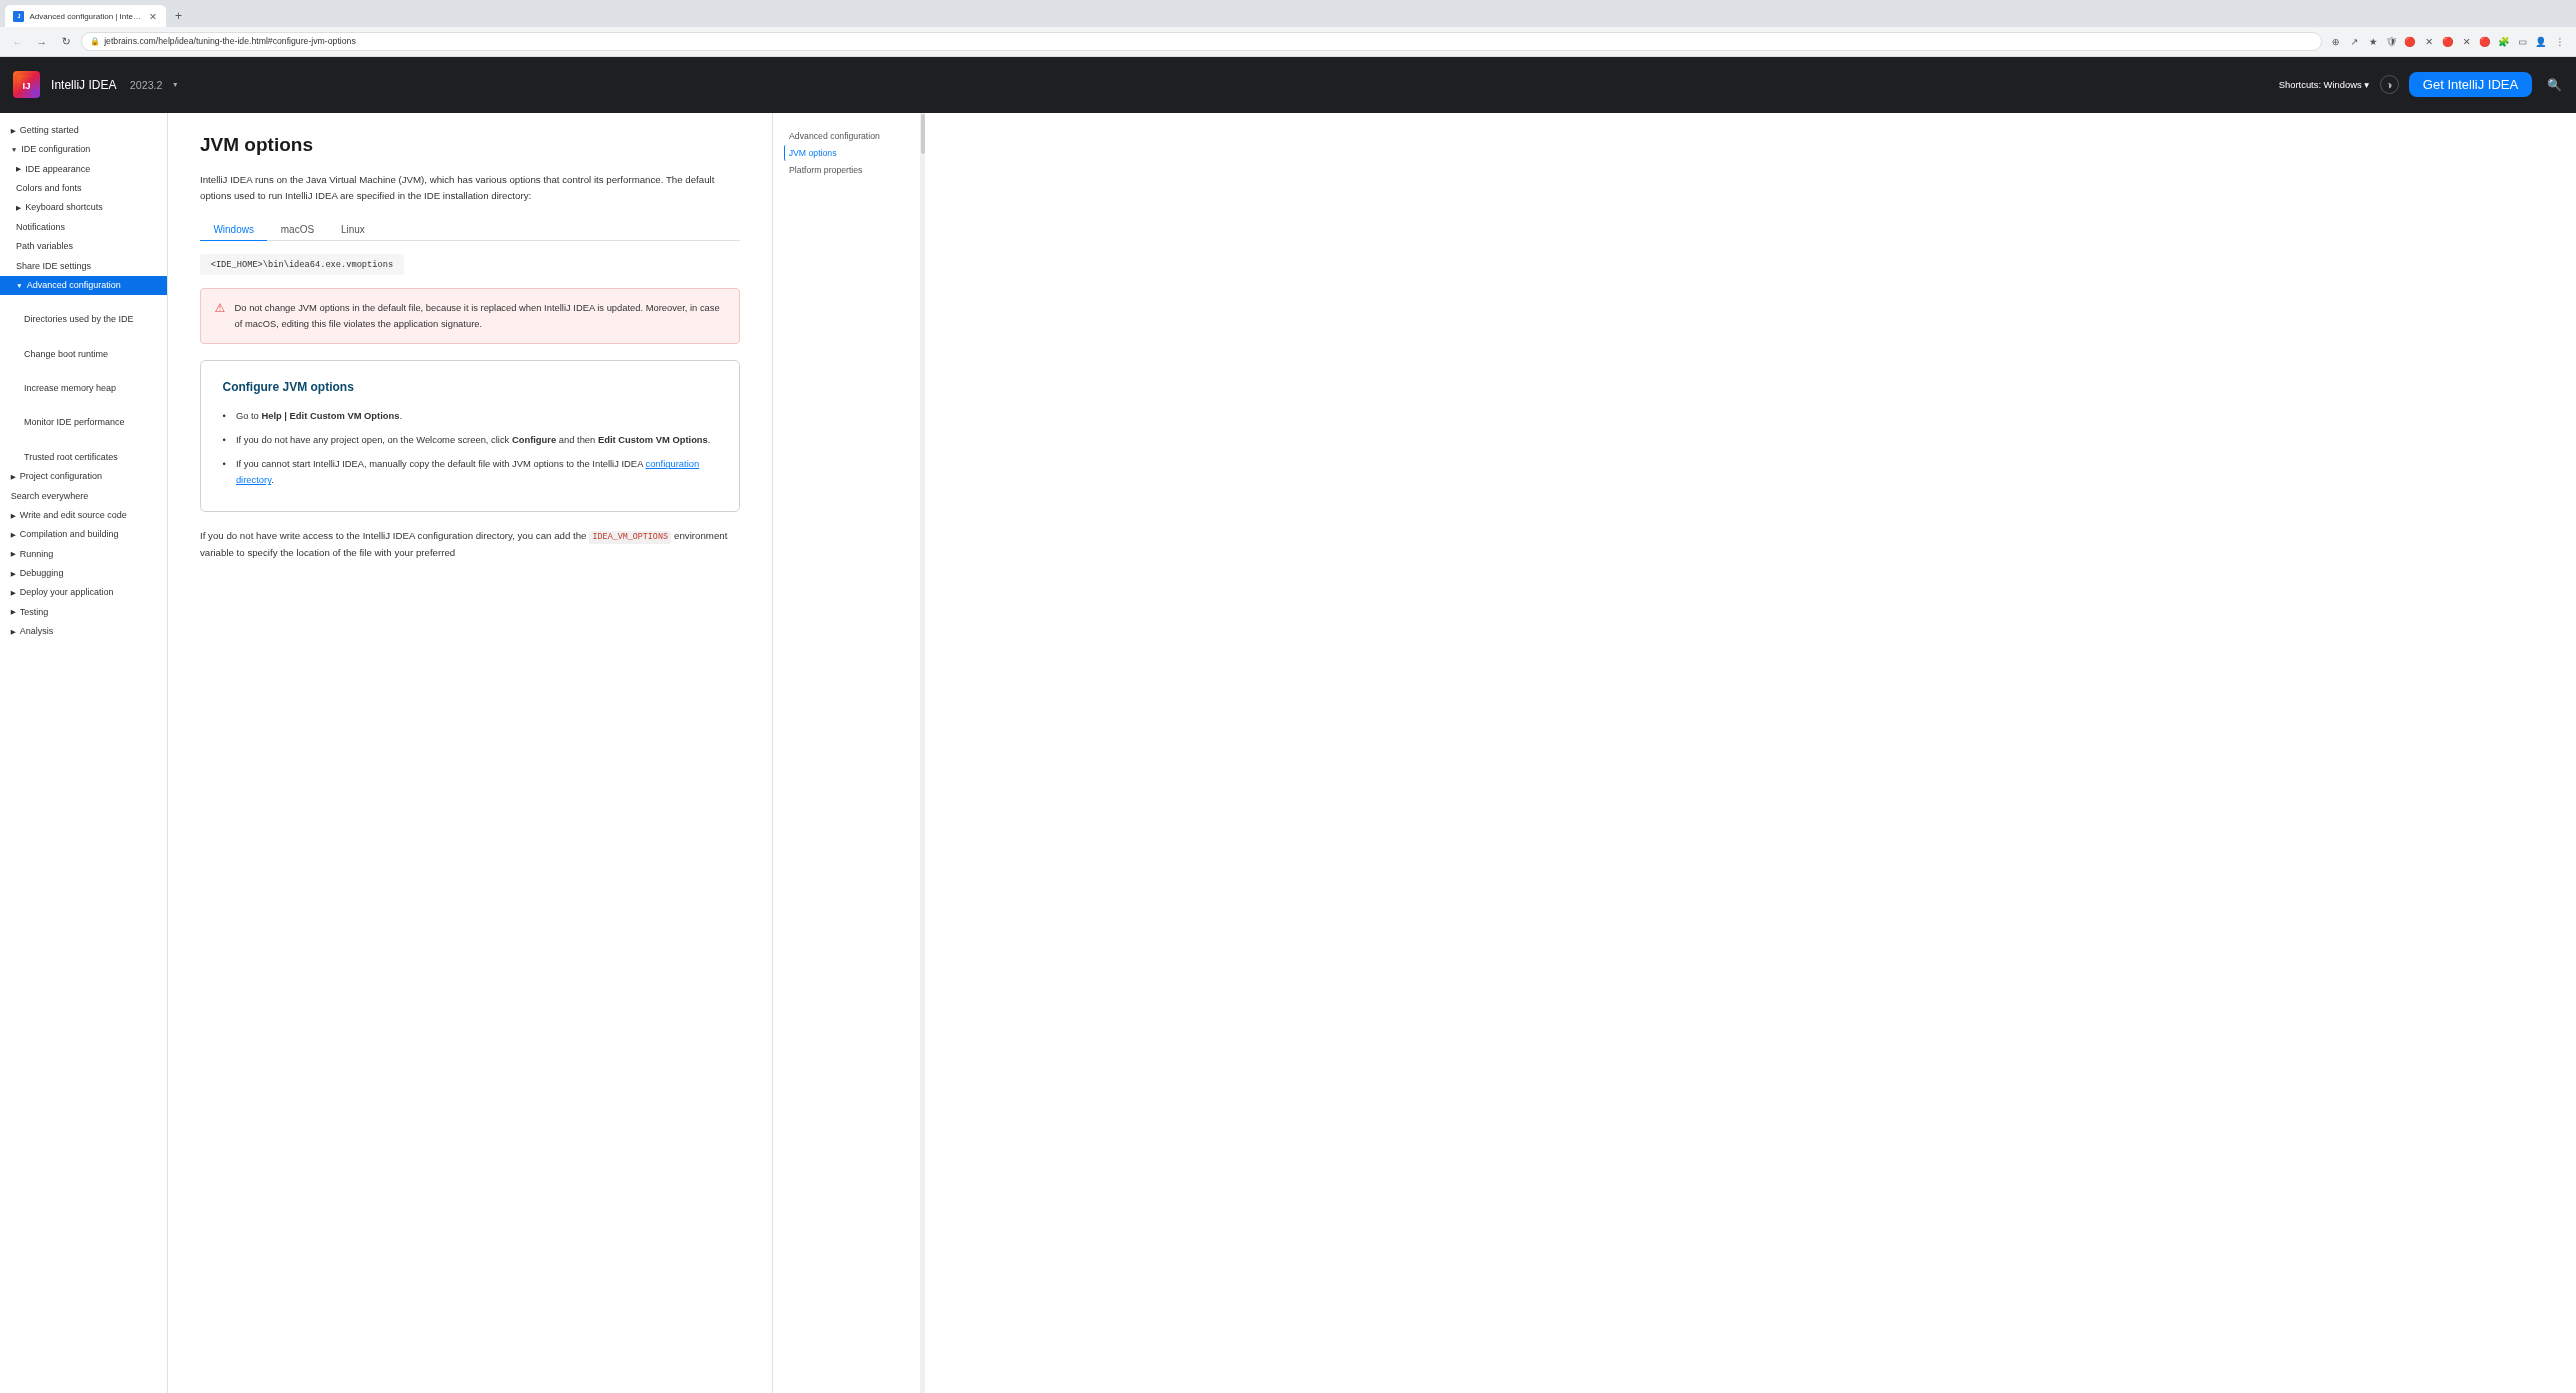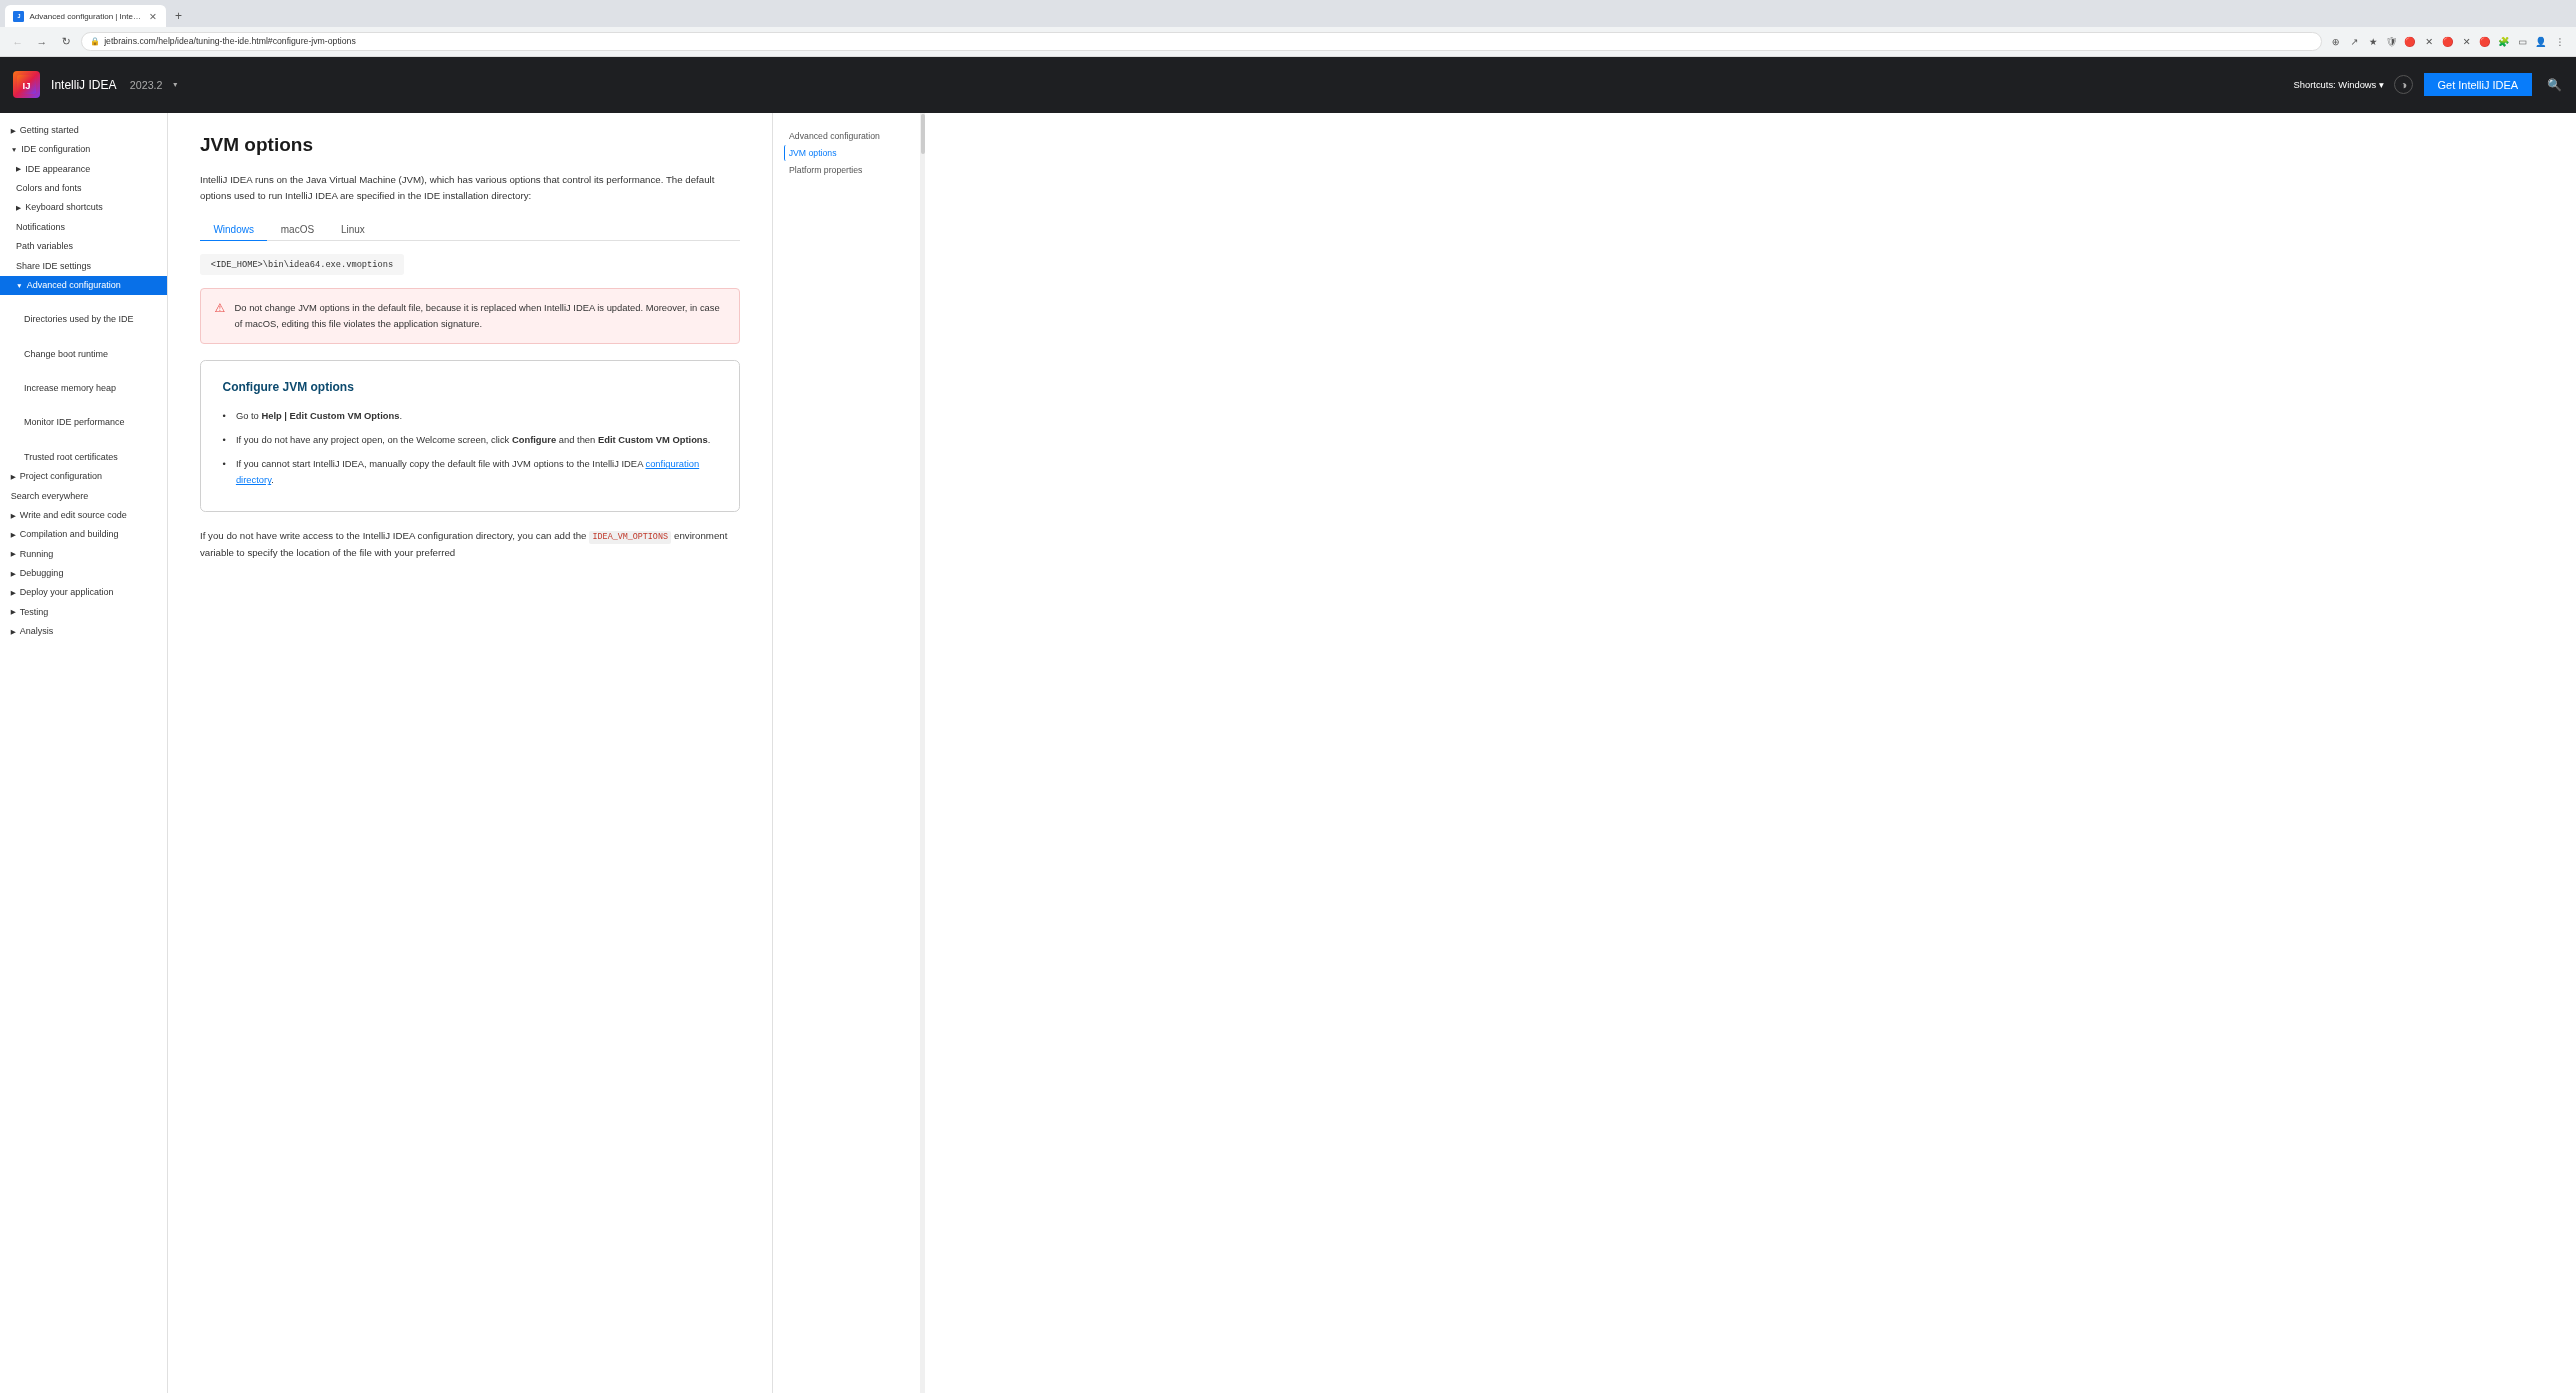--- a/index.html
+++ b/index.html
@@ -24,21 +24,21 @@
 
     
     .jb-header { background: #1e1f22; display: flex; align-items: center; padding: 0 13.4px; height: 56px; gap: 10.7px; }
     .jb-logo { width: 27px; height: 27px; background: linear-gradient(135deg, #f97316, #e11d48, #7c3aed); border-radius: 4px; display: flex; align-items: center; justify-content: center; color: white; font-weight: bold; font-size: 9.4px; }
     .jb-product-name { color: #fff; font-size: 12px; font-weight: 500; }
     .jb-version { color: #aaa; font-size: 10.7px; margin-left: 2.7px; }
     .jb-version-dropdown { color: #aaa; font-size: 8px; cursor: pointer; }
     .header-spacer { flex: 1; }
     .shortcuts-btn { color: #fff; font-size: 9.4px; cursor: pointer; display: flex; align-items: center; gap: 2.7px; }
     .theme-toggle { width: 19px; height: 19px; display: flex; align-items: center; justify-content: center; cursor: pointer; color: #aaa; font-size: 12px; border: 0.7px solid #555; border-radius: 50%; }
-    .get-idea-btn { background: #087CFA; color: #fff; border: none; border-radius: 0; padding: 5.4px 13.4px; font-size: 11px; font-weight: 500; cursor: pointer; }
+    .get-idea-btn { background: #087CFA; color: #fff; border: none; border-radius: 8px; padding: 5.4px 13.4px; font-size: 13px; font-weight: 500; cursor: pointer; }
     .search-btn { color: #fff; font-size: 12px; cursor: pointer; margin-left: 5.4px; }
 
     
     .main-layout { display: flex; height: calc(100vh - 97px); overflow: hidden; }
 
     
     .sidebar { width: 168px; min-width: 168px; overflow-y: auto; border-right: 0.7px solid #e0e0e0; padding: 8px 0; background: #fff; }
     .sidebar-item { padding: 3.4px 10.7px; cursor: pointer; font-size: 9px; color: #333; display: flex; align-items: center; gap: 4px; line-height: 1.4; }
     .sidebar-item.active { background: #0870e8; color: #fff; }
     .sidebar-item.level1 { padding-left: 10.7px; font-weight: 500; }

